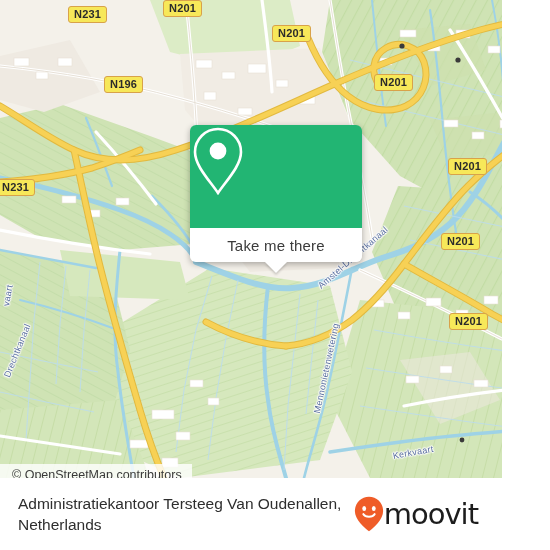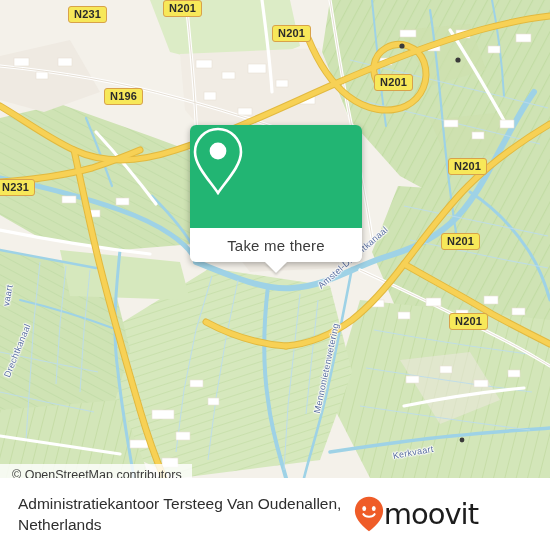--- a/index.html
+++ b/index.html
@@ -5,21 +5,21 @@
 <style>
   html,body{margin:0;padding:0;}
   body{
     width:550px;height:550px;overflow:hidden;
     font-family:"Liberation Sans","DejaVu Sans",sans-serif;
     background:#ffffff;
   }
   #screen{position:relative;width:550px;height:550px;overflow:hidden;background:#fff;}
 
   
-  #map{position:absolute;left:0;top:0;width:550px;height:478px;overflow:hidden;background:#eef3ea;}
+  #map{position:absolute;left:0;top:0;width:502px;height:478px;overflow:hidden;background:#eef3ea;}
   #map svg{position:absolute;left:0;top:0;}
 
   
   .shield{
     position:absolute;
     background:#f7e859;
     border:1px solid #d8a24a;
     border-radius:3px;
     color:#2b2b2b;
     font-size:11px;
@@ -314,21 +314,21 @@
         <circle cx="458" cy="60" r="2.6"></circle>
         <circle cx="462" cy="440" r="2.4"></circle>
       </g>
     </svg>
 
     <div id="shield-layer">
         <div class="shield" style="left: 68px; top: 6px;">N231</div>
         <div class="shield" style="left: 163px; top: 0px;">N201</div>
         <div class="shield" style="left: 272px; top: 25px;">N201</div>
         <div class="shield" style="left: 374px; top: 74px;">N201</div>
-        <div class="shield" style="left: 104px; top: 88px;">N196</div>
+        <div class="shield" style="left: 104px; top: 76px;">N196</div>
         <div class="shield" style="left: -4px; top: 179px;">N231</div>
         <div class="shield" style="left: 448px; top: 158px;">N201</div>
         <div class="shield" style="left: 441px; top: 233px;">N201</div>
         <div class="shield" style="left: 449px; top: 313px;">N201</div>
       </div>
 
     <div id="label-layer">
         <div class="maplabel waterlabel" style="left: 316px; top: 283px; transform: rotate(-41deg);">Amstel-Drechtkanaal</div>
         <div class="maplabel waterlabel" style="left: 312px; top: 412px; transform: rotate(-78deg);">Mennonietenwetering</div>
         <div class="maplabel waterlabel" style="left: 392px; top: 451px; transform: rotate(-10deg);">Kerkvaart</div>

